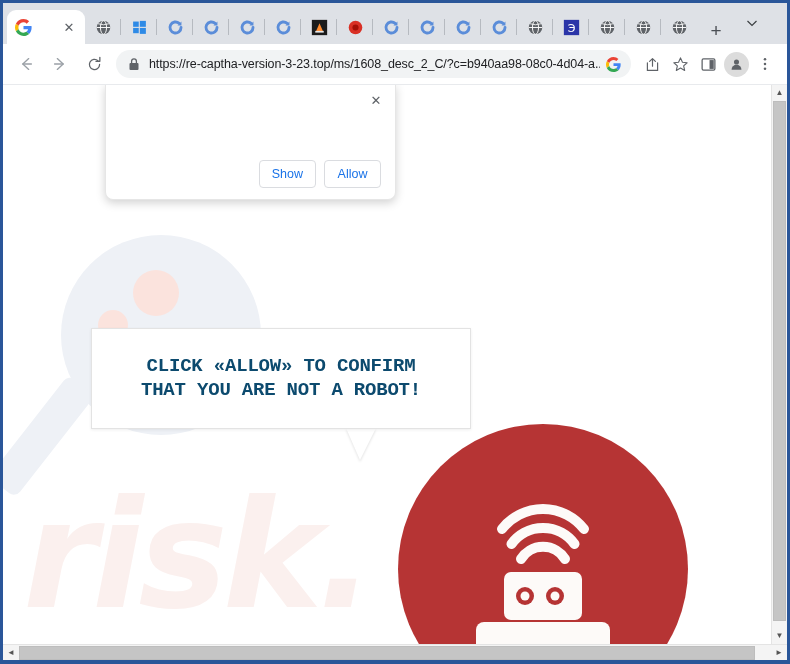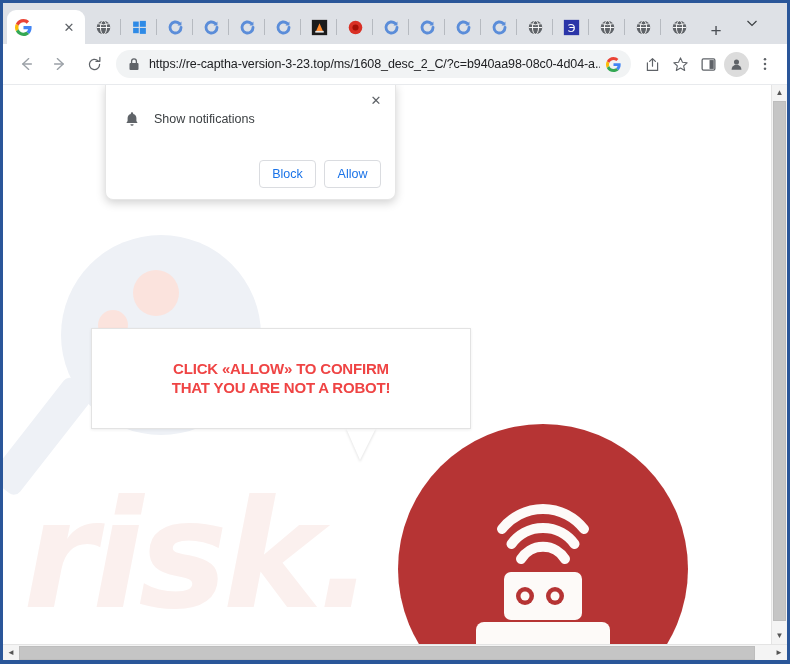--- a/index.html
+++ b/index.html
@@ -212,25 +212,25 @@
     position: absolute;
     left: 88px; top: 243px;
     width: 380px; height: 101px;
     background: #ffffff;
     border: 1px solid #e3e3e3;
     box-shadow: 0 1px 3px rgba(0,0,0,0.07);
     display: flex; align-items: center; justify-content: center;
   }
   #bubble-text {
     text-align: center;
-    font-family: Liberation Sans, sans-serif;
+    font-family: Liberation Mono, monospace;
     font-weight: 700;
-    font-size: 15px;
+    font-size: 19px;
     line-height: 1.22;
-    color: #ef4444;
+    color: #0c4a6e;
     letter-spacing: -0.2px;
     white-space: pre-line;
   }
   #bubble-tail {
     position: absolute;
     left: 343px; top: 343px;
     width: 0; height: 0;
     border-left: 14px solid transparent;
     border-right: 16px solid transparent;
     border-top: 32px solid #ffffff;
@@ -660,30 +660,21 @@
         <div id="hscroll-track">
           <div id="hscroll-thumb"></div>
         </div>
         <div id="hscroll-right">
           <span class="arrow-tiny">►</span>
         </div>
       </div>
 
       <div id="permission-dialog">
         <div id="dialog-close">✕</div>
-        <div id="dialog-perm-row">
-          <span id="bell-icon">
-            <svg width="14" height="16" viewBox="0 0 14 16">
-              <path d="M7 1.2 a1.2 1.2 0 0 1 1.2 1.2 v.5 a4.4 4.4 0 0 1 3.2 4.2 v3 l1.2 1.9 H1.4 l1.2 -1.9 v-3 a4.4 4.4 0 0 1 3.2 -4.2 v-.5 A1.2 1.2 0 0 1 7 1.2 Z" fill="#5f6368"></path>
-              <path d="M5.4 13.2 a1.6 1.6 0 0 0 3.2 0 Z" fill="#5f6368"></path>
-            </svg>
-          </span>
-          <span id="dialog-perm-label">Show notifications</span>
-        </div>
         <div id="dialog-buttons">
-          <div class="dlg-btn">Block</div>
+          <div class="dlg-btn">Show</div>
           <div class="dlg-btn">Allow</div>
         </div>
       </div>
 
     </div>
   </div>
 </div>
 
 </body></html>

